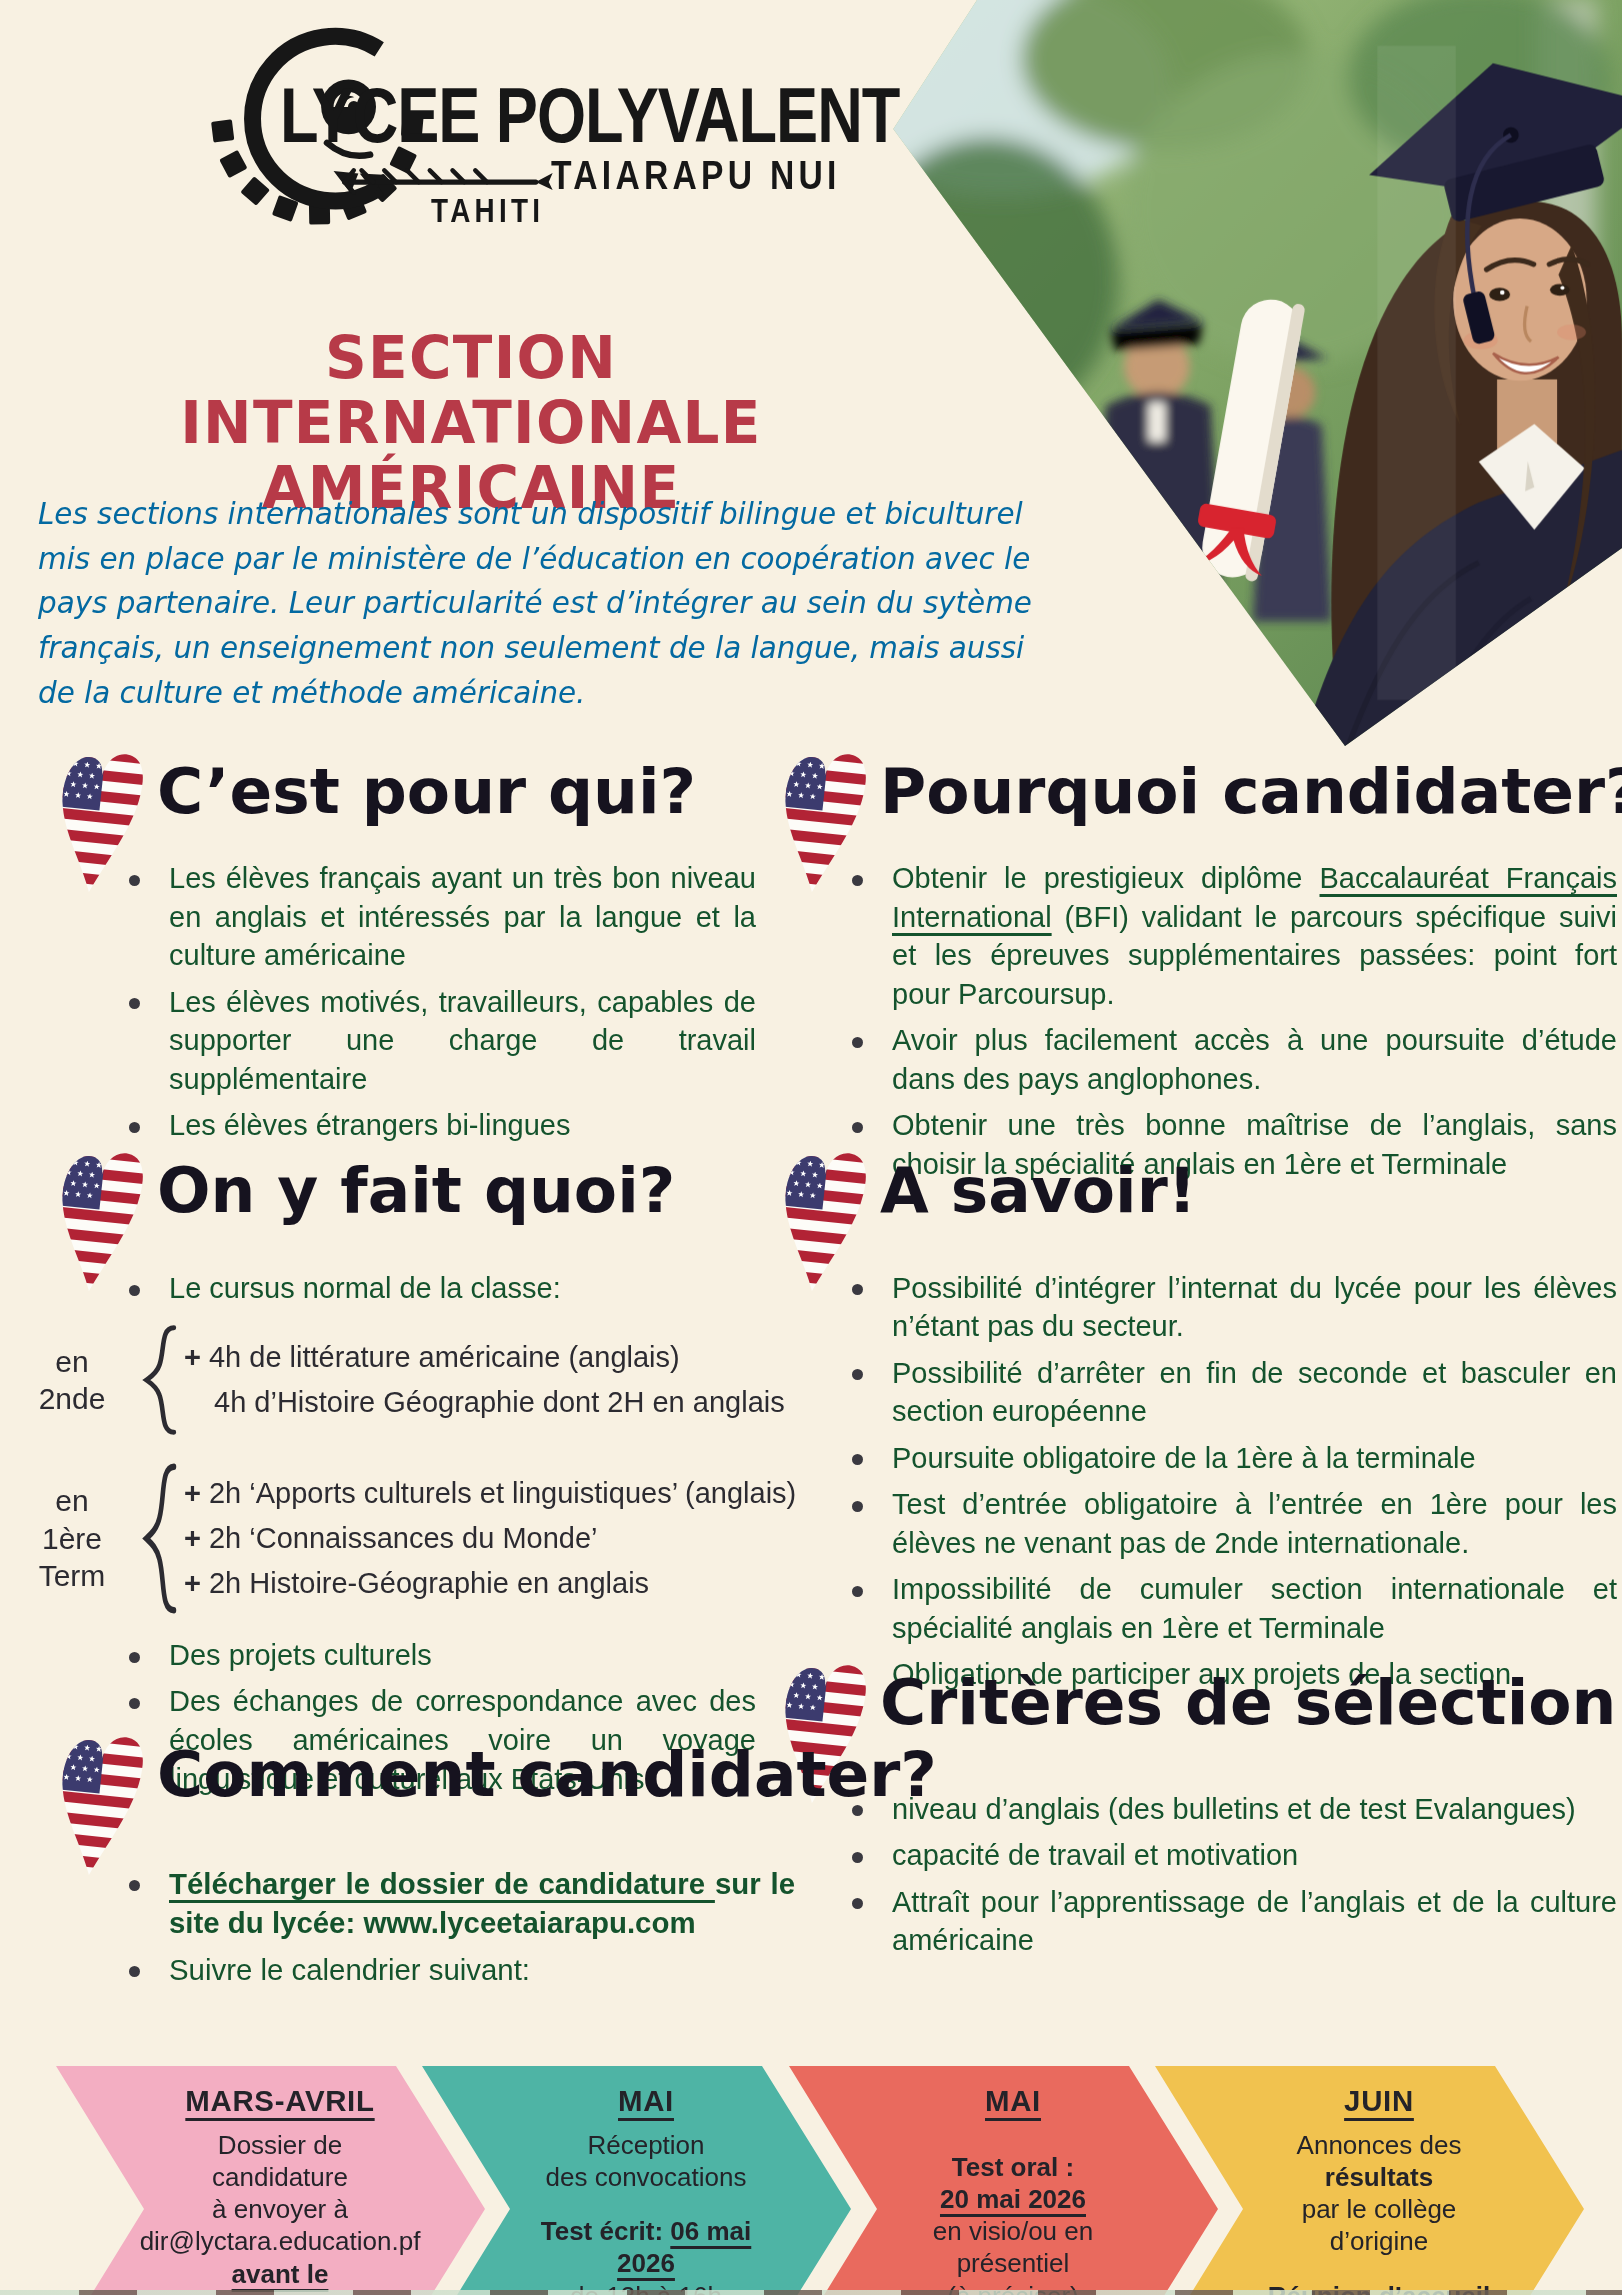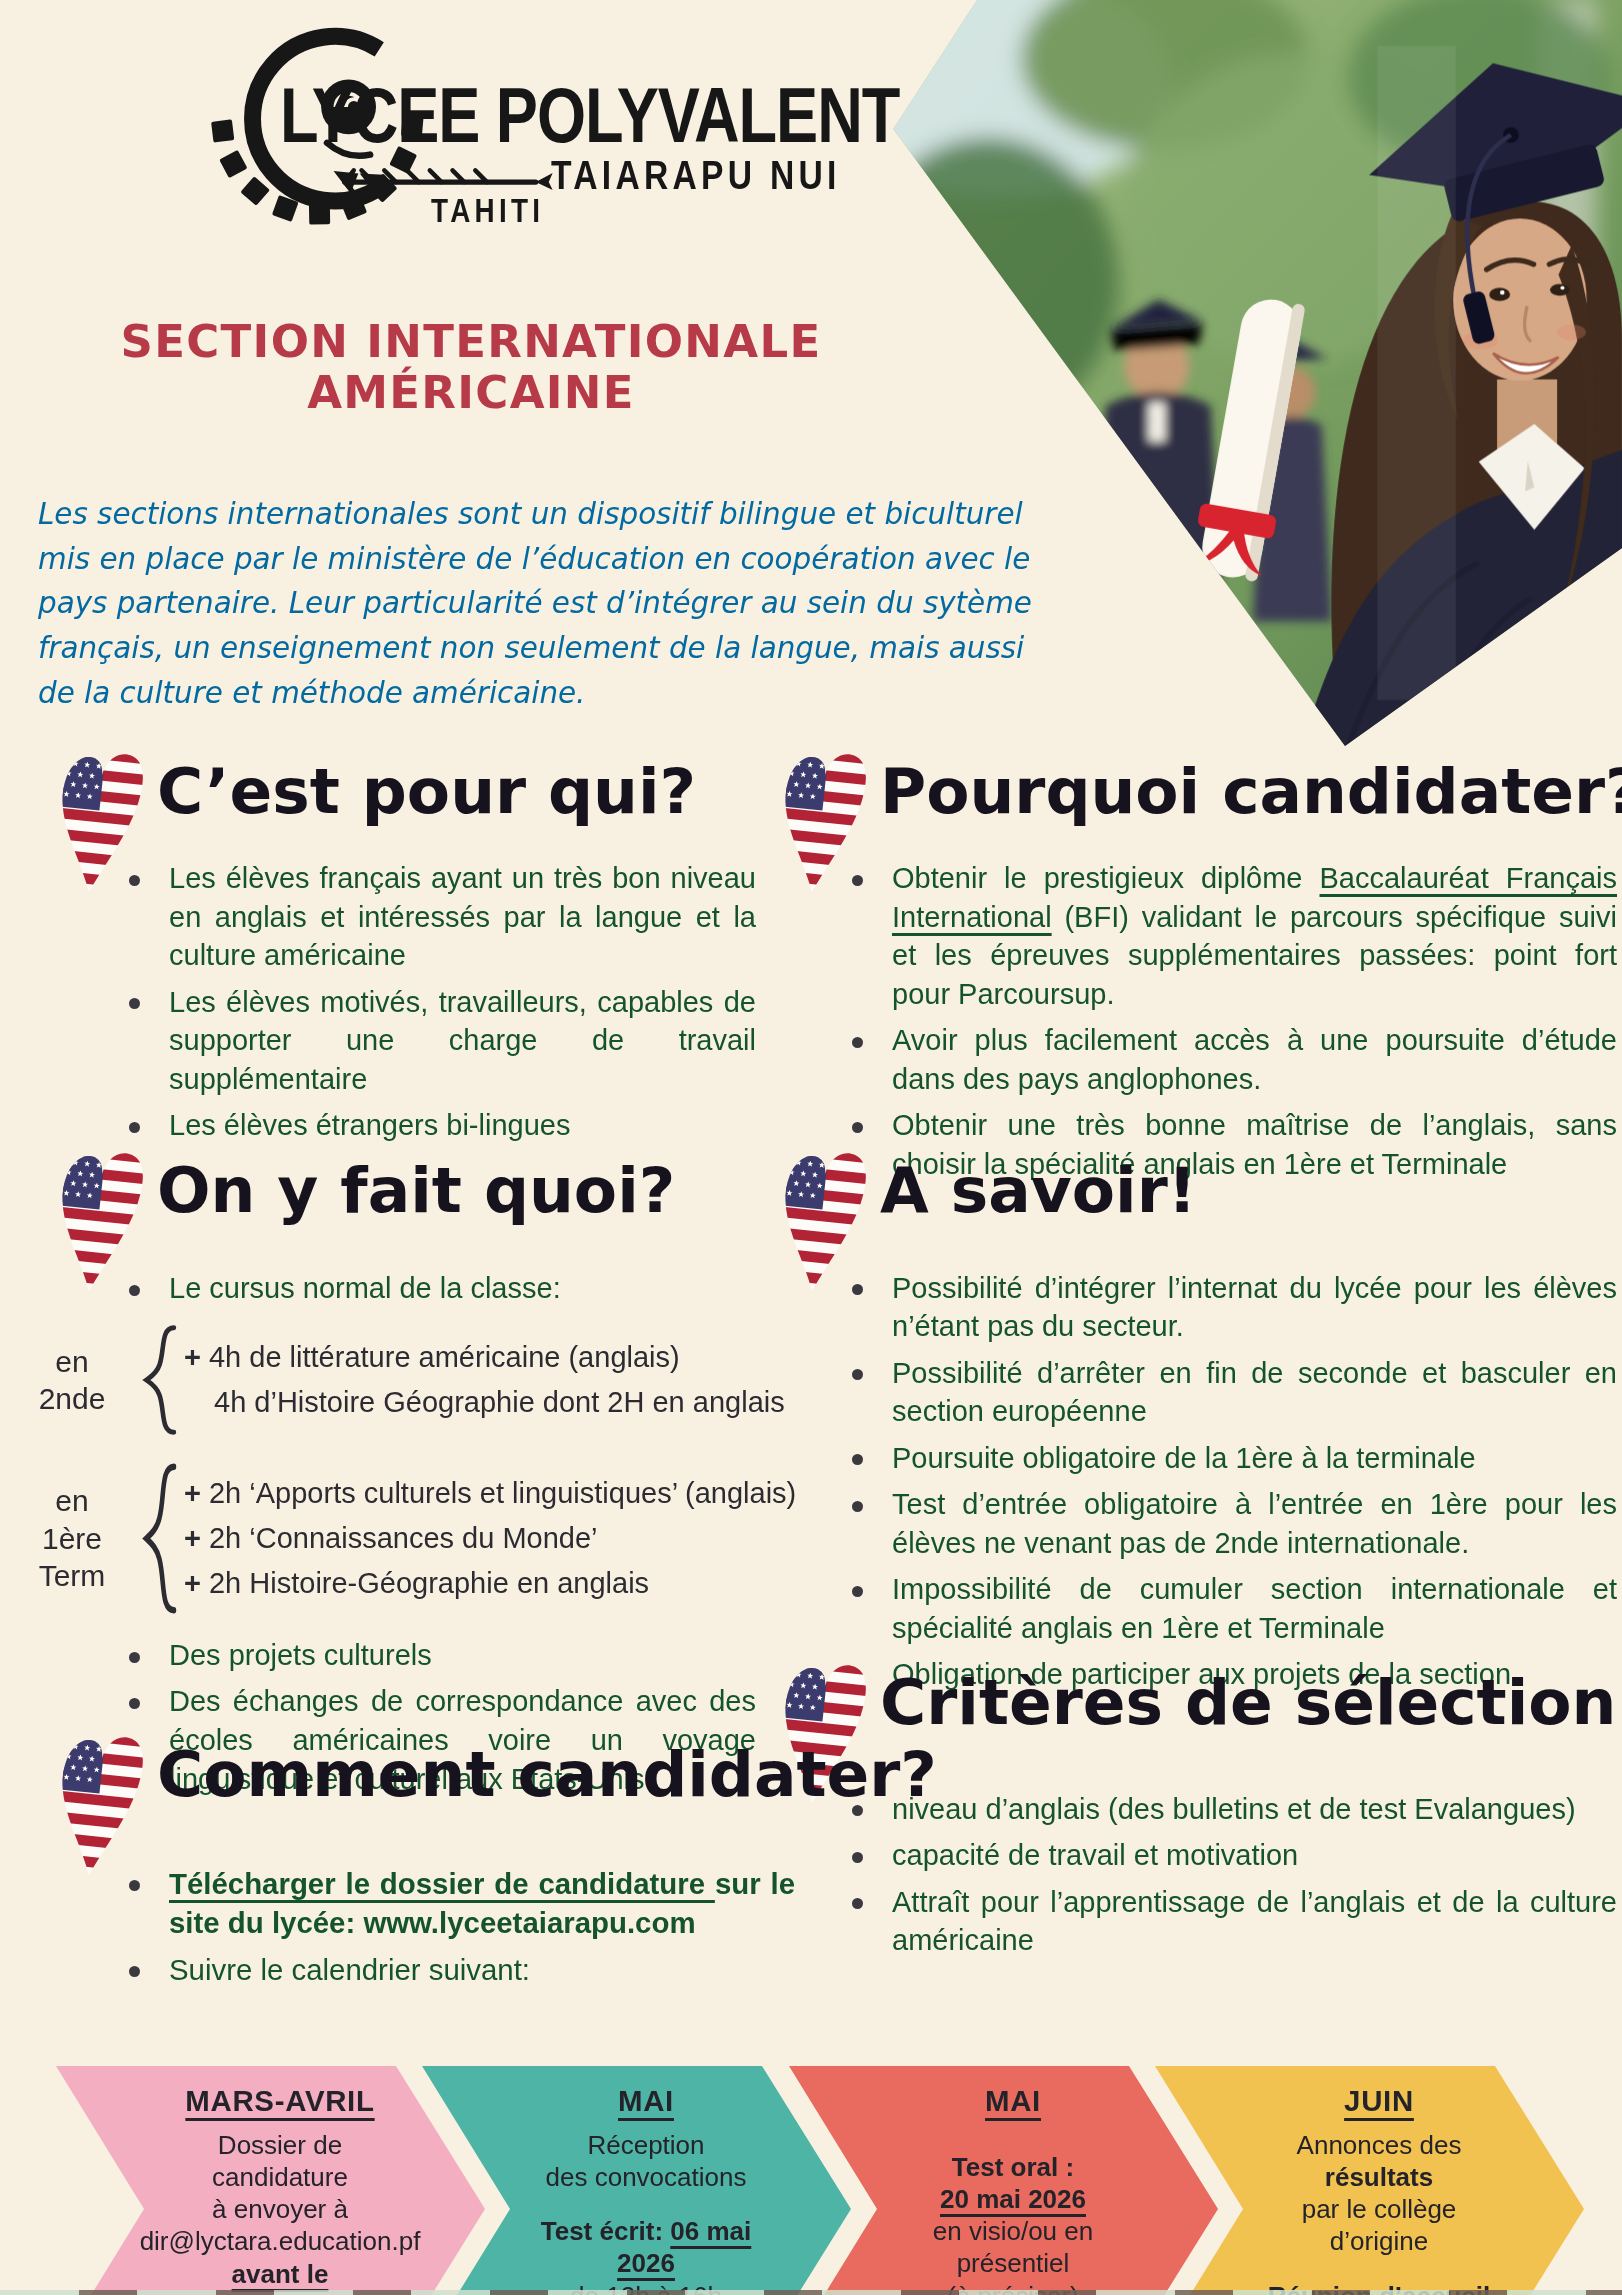--- a/index.html
+++ b/index.html
@@ -8,21 +8,21 @@
   .abs{position:absolute;}
   
   #logo-mark{left:180px;top:9.2px;width:281px;height:222px;}
   .logo-line{font-family:"Liberation Sans",sans-serif;color:#171717;transform:scaleX(.82);transform-origin:left;white-space:nowrap;}
   #logo-l1{left:280px;top:71px;font-size:77px;font-weight:700;letter-spacing:-1.3px;}
   #logo-l2{left:551px;top:152px;font-size:41px;font-weight:700;letter-spacing:5.2px;}
   #logo-l3{left:431px;top:191px;font-size:34px;font-weight:700;letter-spacing:5.2px;}
   #fishbone{left:340px;top:160px;width:216px;height:39px;}
   
   #main-title{left:62px;top:287px;width:818px;text-align:center;
-      font-family:"DejaVu Sans",sans-serif;font-weight:800;font-size:45px;line-height:1.12;letter-spacing:1.3px;}
+      font-family:"DejaVu Sans",sans-serif;font-weight:800;font-size:58px;line-height:1.12;letter-spacing:1.3px;}
   
   #intro{left:38px;top:492px;width:1073px;font-size:29.4px;line-height:1.52;
       font-style:italic;font-weight:500;color:#0369a1;font-family:"DejaVu Sans",sans-serif;}
   #intro span{display:block;}
   
   #photo{left:890px;top:0;width:732px;height:747px;
       clip-path:polygon(87px 0px,3.3px 129px,455px 746px,732px 548px,732px 0px);}
   #photo svg{display:block;width:100%;height:100%;}
   
   .shead{display:flex;align-items:flex-start;gap:15px;height:108px;overflow:visible;}

